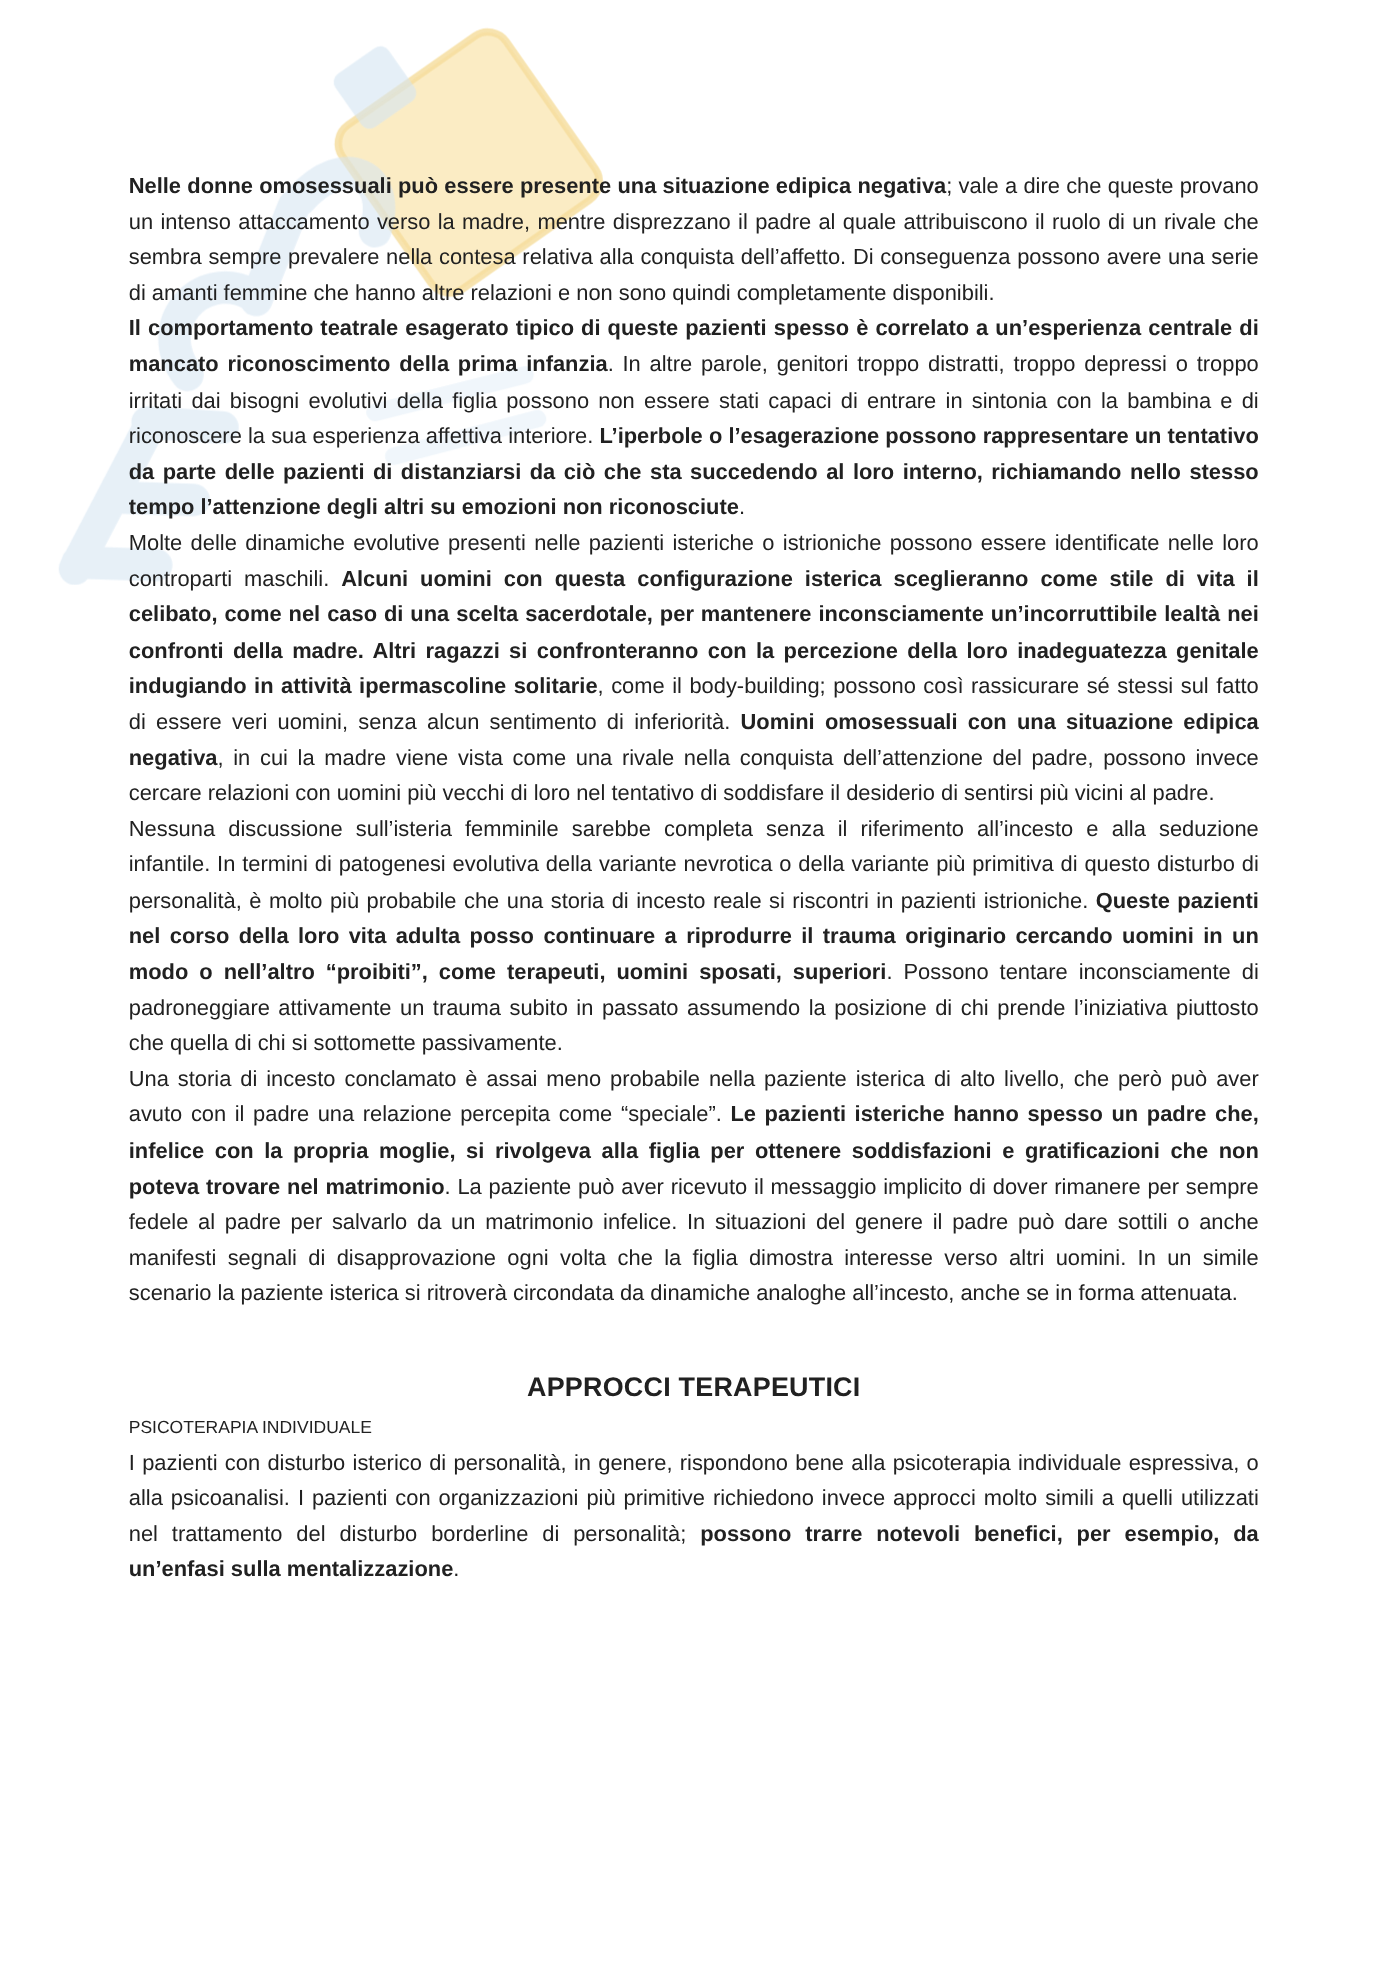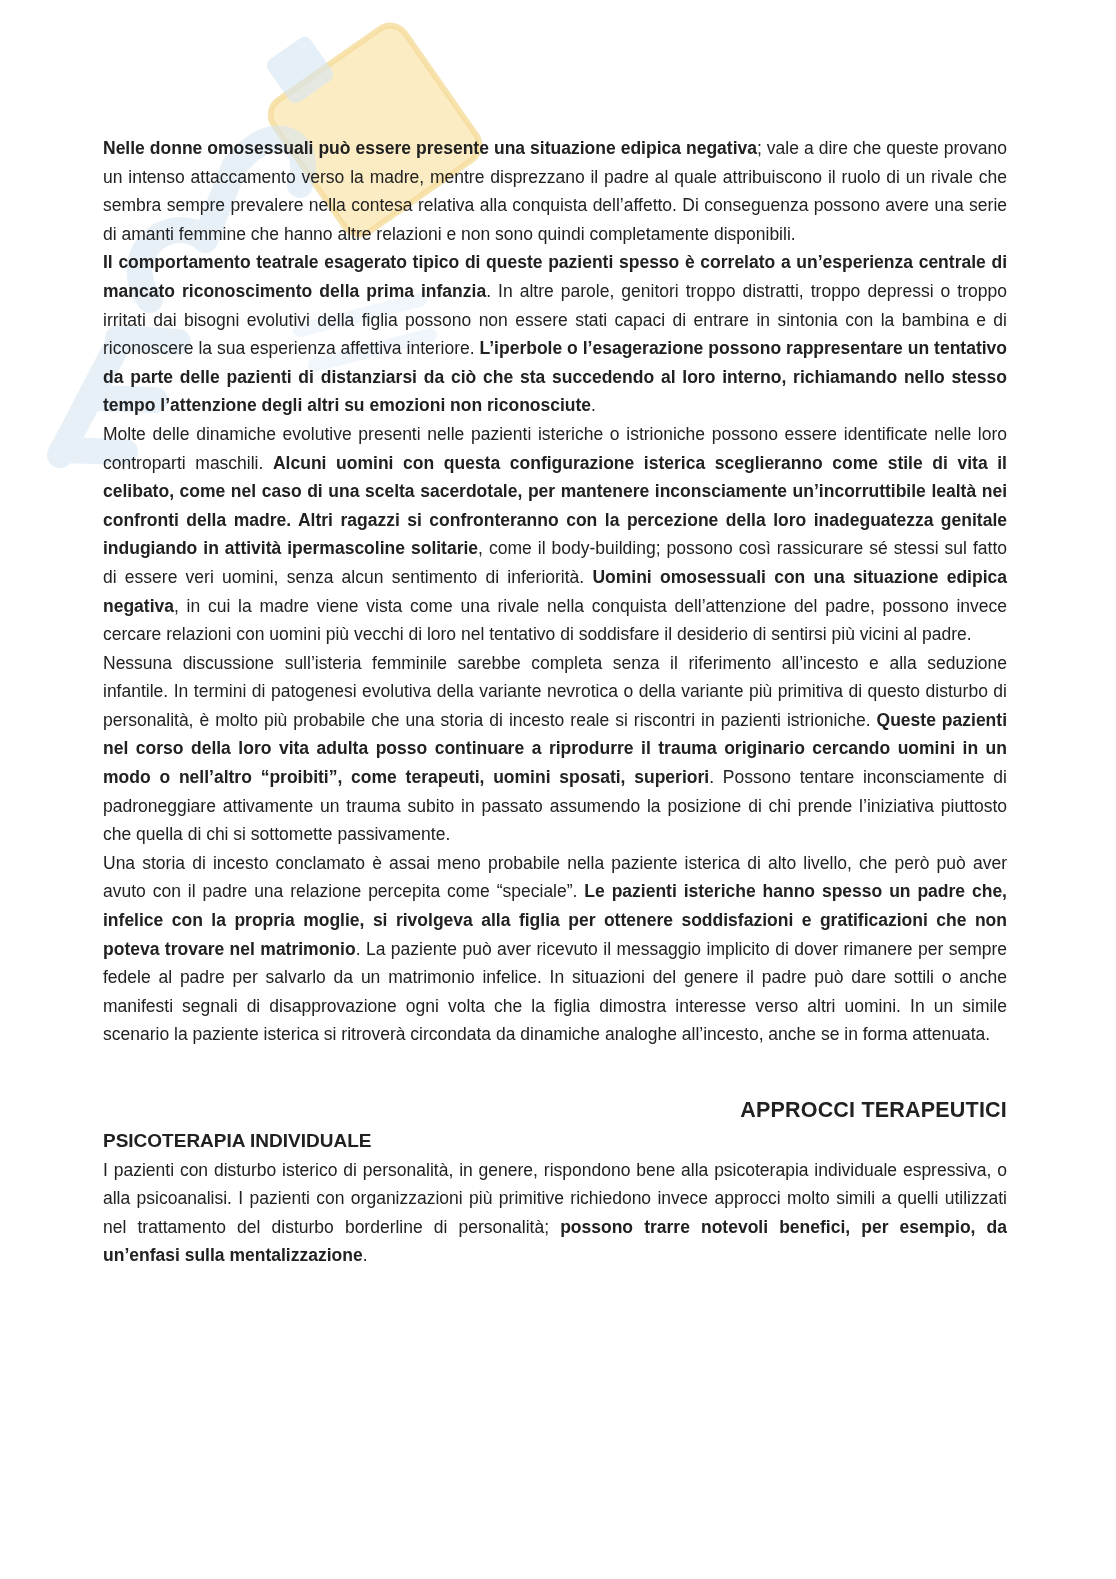--- a/index.html
+++ b/index.html
@@ -34,27 +34,27 @@
   .para {
     margin: 0;
   }
   .run { font-weight: normal; }
   .run.bold { font-weight: bold; }
   .h1 {
     margin: 46px 0 2px 0;
     font-size: 21.5px;
     font-weight: bold;
     line-height: 30px;
-    text-align: right;
+    text-align: center;
     letter-spacing: 0.2px;
   }
   .h2 {
     margin: 0;
-    font-size: 19px;
-    font-weight: bold;
+    font-size: 14px;
+    font-weight: normal;
     line-height: 28.6px;
     text-align: left;
   }
 </style>
 </head>
 <body>
 
 <div class="page">
 
   <svg class="watermark" width="560" height="520" viewBox="0 0 560 520" aria-hidden="true">

